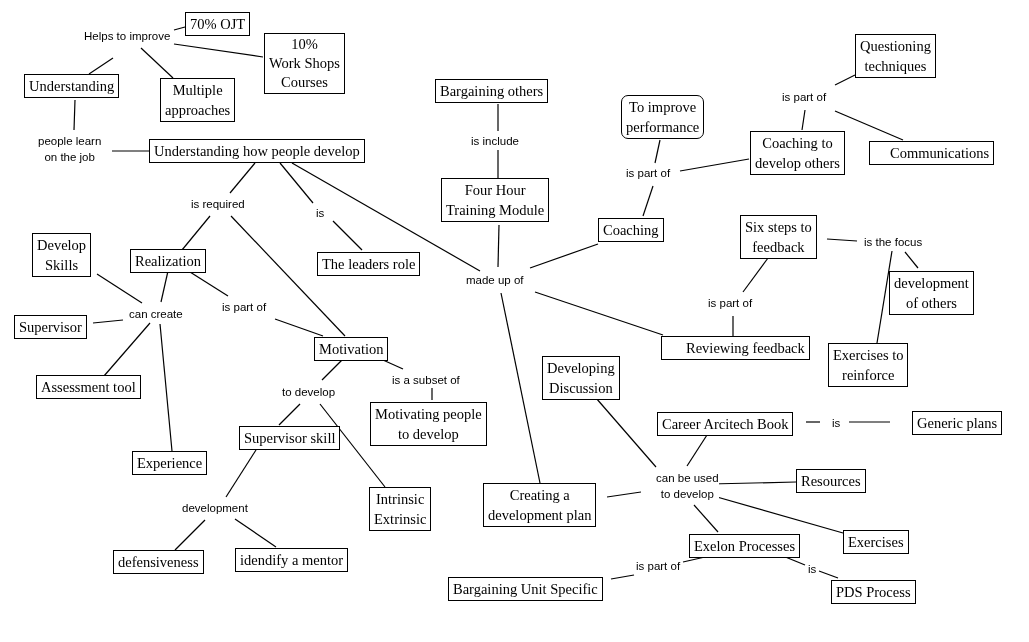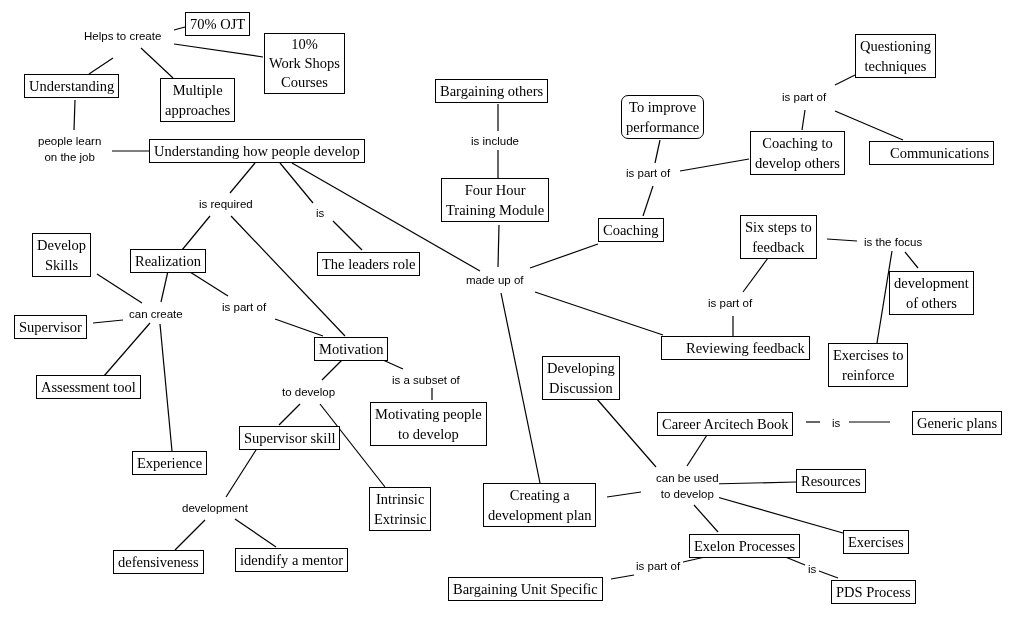--- a/index.html
+++ b/index.html
@@ -123,24 +123,24 @@
   <div class="node" style="left:657px;top:412px;">Career Arcitech Book</div>
   <div class="node" style="left:912px;top:411px;">Generic plans</div>
   <div class="node" style="left:796px;top:469px;">Resources</div>
   <div class="node" style="left:483px;top:483px;">Creating a
 development plan</div>
   <div class="node" style="left:843px;top:530px;">Exercises</div>
   <div class="node" style="left:689px;top:534px;">Exelon Processes</div>
   <div class="node" style="left:448px;top:577px;">Bargaining Unit Specific</div>
   <div class="node" style="left:831px;top:580px;">PDS Process</div>
 
-  <div class="link" style="left:84px;top:28px;">Helps to create</div>
+  <div class="link" style="left:84px;top:28px;">Helps to improve</div>
   <div class="link" style="left:38px;top:133px;">people learn
 on the job</div>
-  <div class="link" style="left:191px;top:196px;margin-left:8px;">is required</div>
+  <div class="link" style="left:191px;top:196px;">is required</div>
   <div class="link" style="left:316px;top:205px;">is</div>
   <div class="link" style="left:471px;top:133px;">is include</div>
   <div class="link" style="left:466px;top:272px;">made up of</div>
   <div class="link" style="left:626px;top:165px;">is part of</div>
   <div class="link" style="left:782px;top:89px;">is part of</div>
   <div class="link" style="left:864px;top:234px;">is the focus</div>
   <div class="link" style="left:708px;top:295px;">is part of</div>
   <div class="link" style="left:129px;top:306px;">can create</div>
   <div class="link" style="left:222px;top:299px;">is part of</div>
   <div class="link" style="left:282px;top:384px;">to develop</div>

